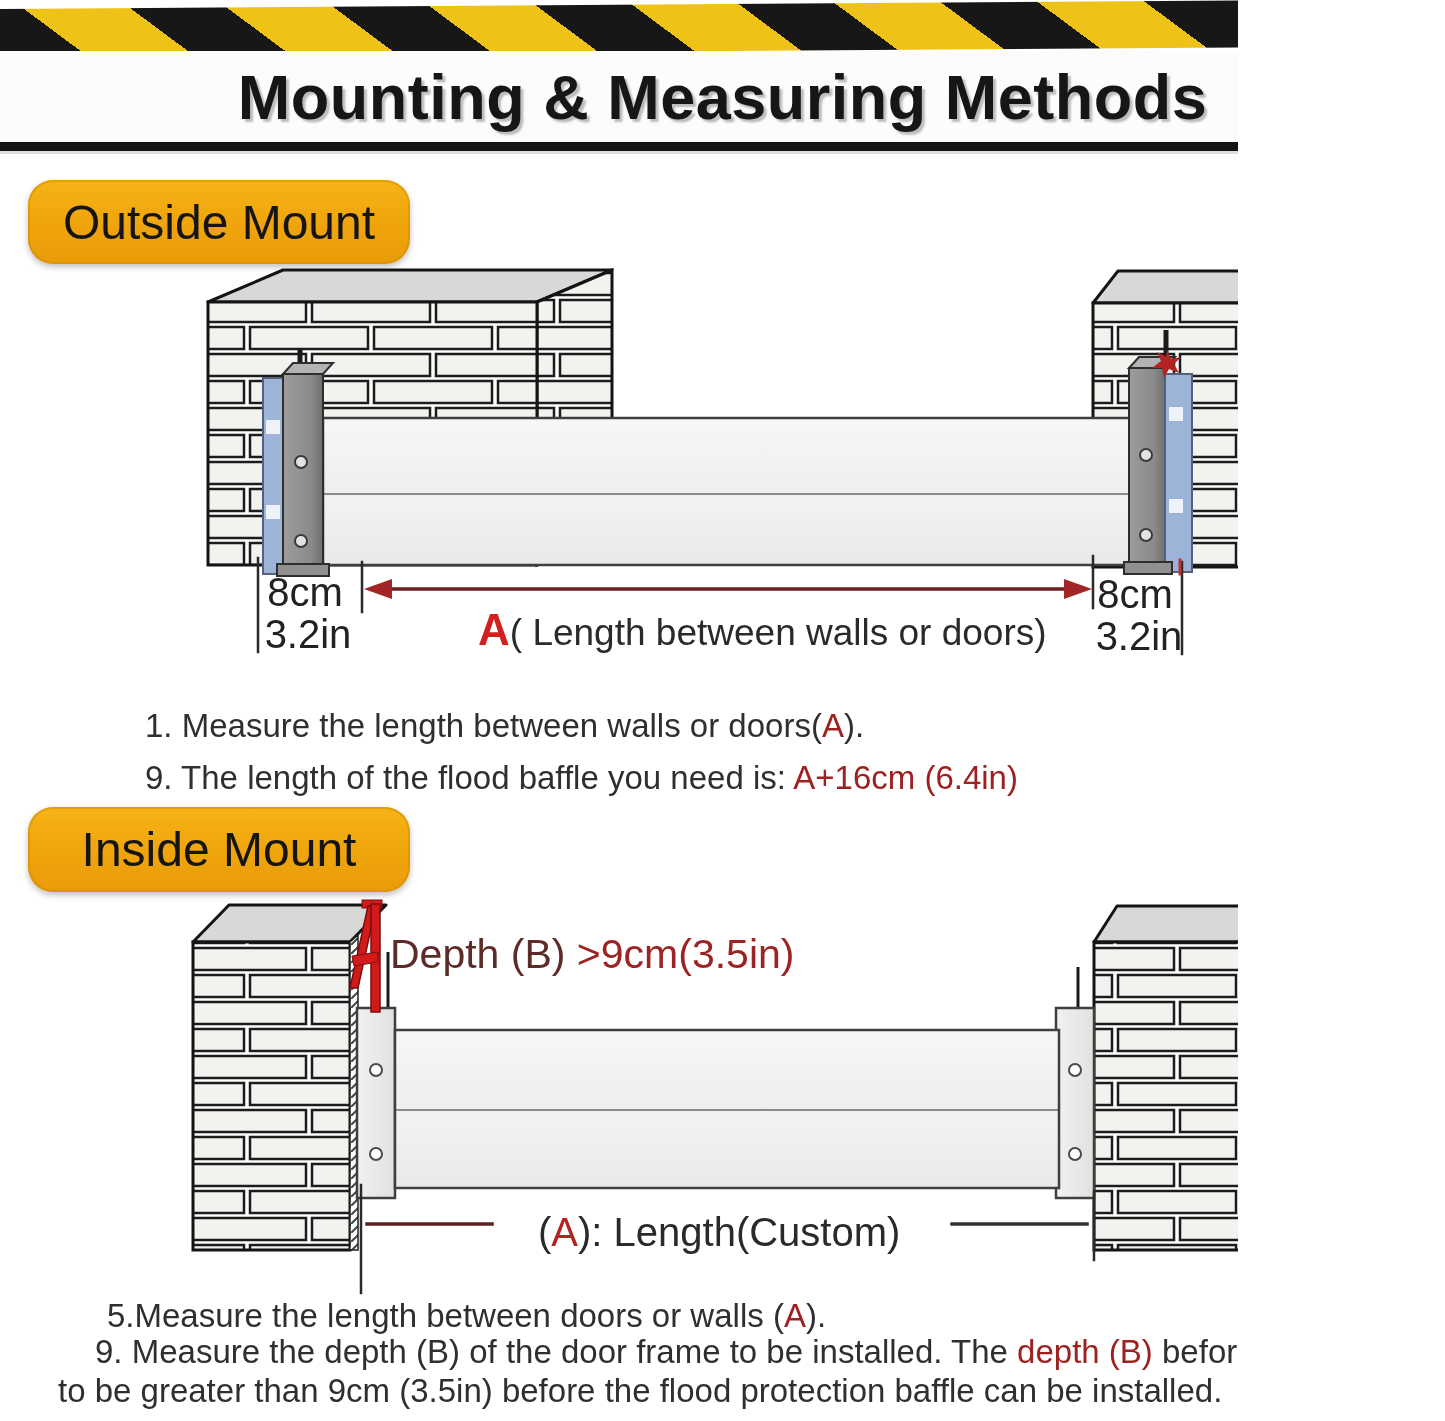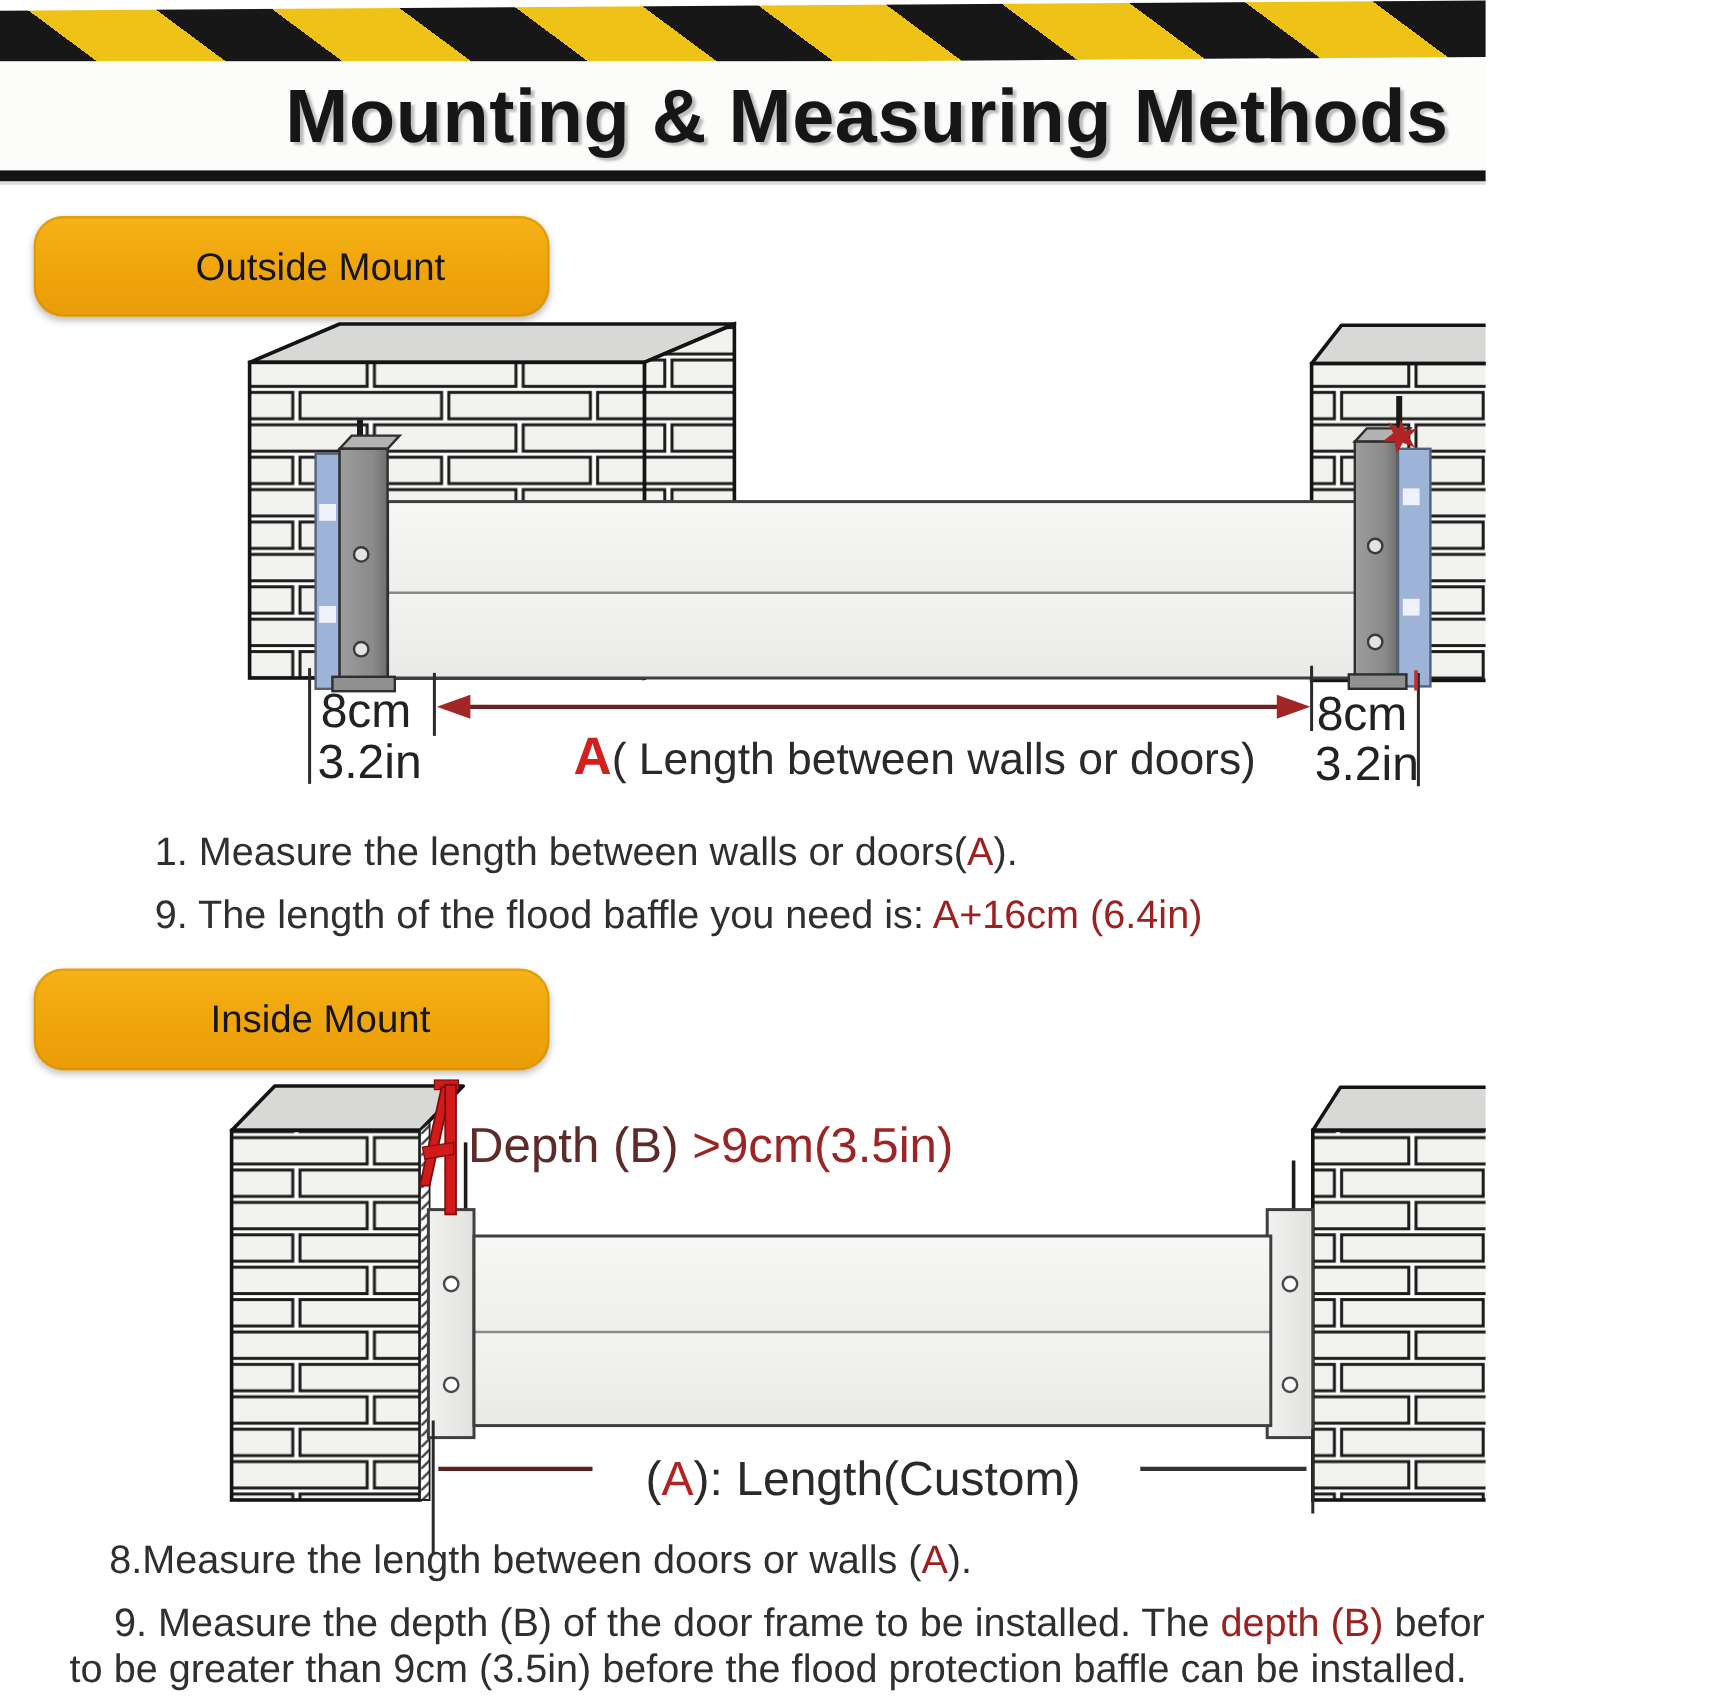--- a/index.html
+++ b/index.html
@@ -12,27 +12,27 @@
   .titleband{position:absolute;left:0;top:51px;width:1445px;height:91px;background:#fcfcfb;
              display:flex;align-items:center;justify-content:center;}
   .title{font-size:63px;font-weight:bold;color:#161616;letter-spacing:0.5px;
          text-shadow:3px 3px 2px rgba(110,110,110,0.45);white-space:nowrap;}
   .titlerule{position:absolute;left:0;top:142px;width:1445px;height:9px;background:#141414;
              box-shadow:0 3px 0 rgba(160,160,160,0.35);}
   
   .badge{position:absolute;display:flex;align-items:center;justify-content:center;
          background:linear-gradient(180deg,#f6b317 0%,#efa40c 55%,#e99c07 100%);
          border-radius:25px;box-shadow:0 3px 6px rgba(0,0,0,0.25), inset 0 0 0 2px rgba(210,142,5,0.55);
-         font-size:32px;color:#151515;white-space:nowrap;padding-left:48px;}
+         font-size:48px;color:#151515;white-space:nowrap;}
   .badge-outside{left:28px;top:180px;width:382px;height:84px;}
   .badge-inside{left:28px;top:807px;width:382px;height:85px;}
   
   .diagram{position:absolute;left:0;top:0;width:1445px;height:1421px;}
   
-  .step{position:absolute;margin:0;font-size:33px;color:#2f2f2f;line-height:1.18;white-space:nowrap;}
+  .step{position:absolute;margin:16px;font-size:33px;color:#2f2f2f;line-height:1.18;white-space:nowrap;}
   .step .accent{color:#9e2121;}
   .step-wrap{position:absolute;margin:0;font-size:33px;color:#2f2f2f;line-height:39px;
              width:1390px;white-space:normal;text-indent:37px;}
   .step-wrap .accent{color:#9e2121;}
   #out-step1{left:129px;top:691px;}
   #out-step2{left:129px;top:743px;}
   #in-step1{left:91px;top:1281px;}
   #in-step2{left:58px;top:1332px;}
 </style>
 </head>
@@ -207,20 +207,20 @@
   </svg>
 
   <p class="step" id="out-step1">
     <span>1. Measure the length between walls or doors(</span><span class="accent">A</span><span>).</span>
   </p>
   <p class="step" id="out-step2">
     <span>9. The length of the flood baffle you need is: </span><span class="accent">A+16cm (6.4in)</span><span></span>
   </p>
 
   <p class="step" id="in-step1">
-    <span>8.Measure the length between doors or walls (</span><span class="accent">A</span><span>).</span>
+    <span>5.Measure the length between doors or walls (</span><span class="accent">A</span><span>).</span>
   </p>
   <p class="step-wrap" id="in-step2">
     <span>9. Measure the depth (B) of the door frame to be installed. The </span><span class="accent">depth (B)</span><span> before</span><br>
     <span>to be greater than 9cm (3.5in) before the flood protection baffle can be installed.</span>
   </p>
 
 </div>
 
 </body></html>

